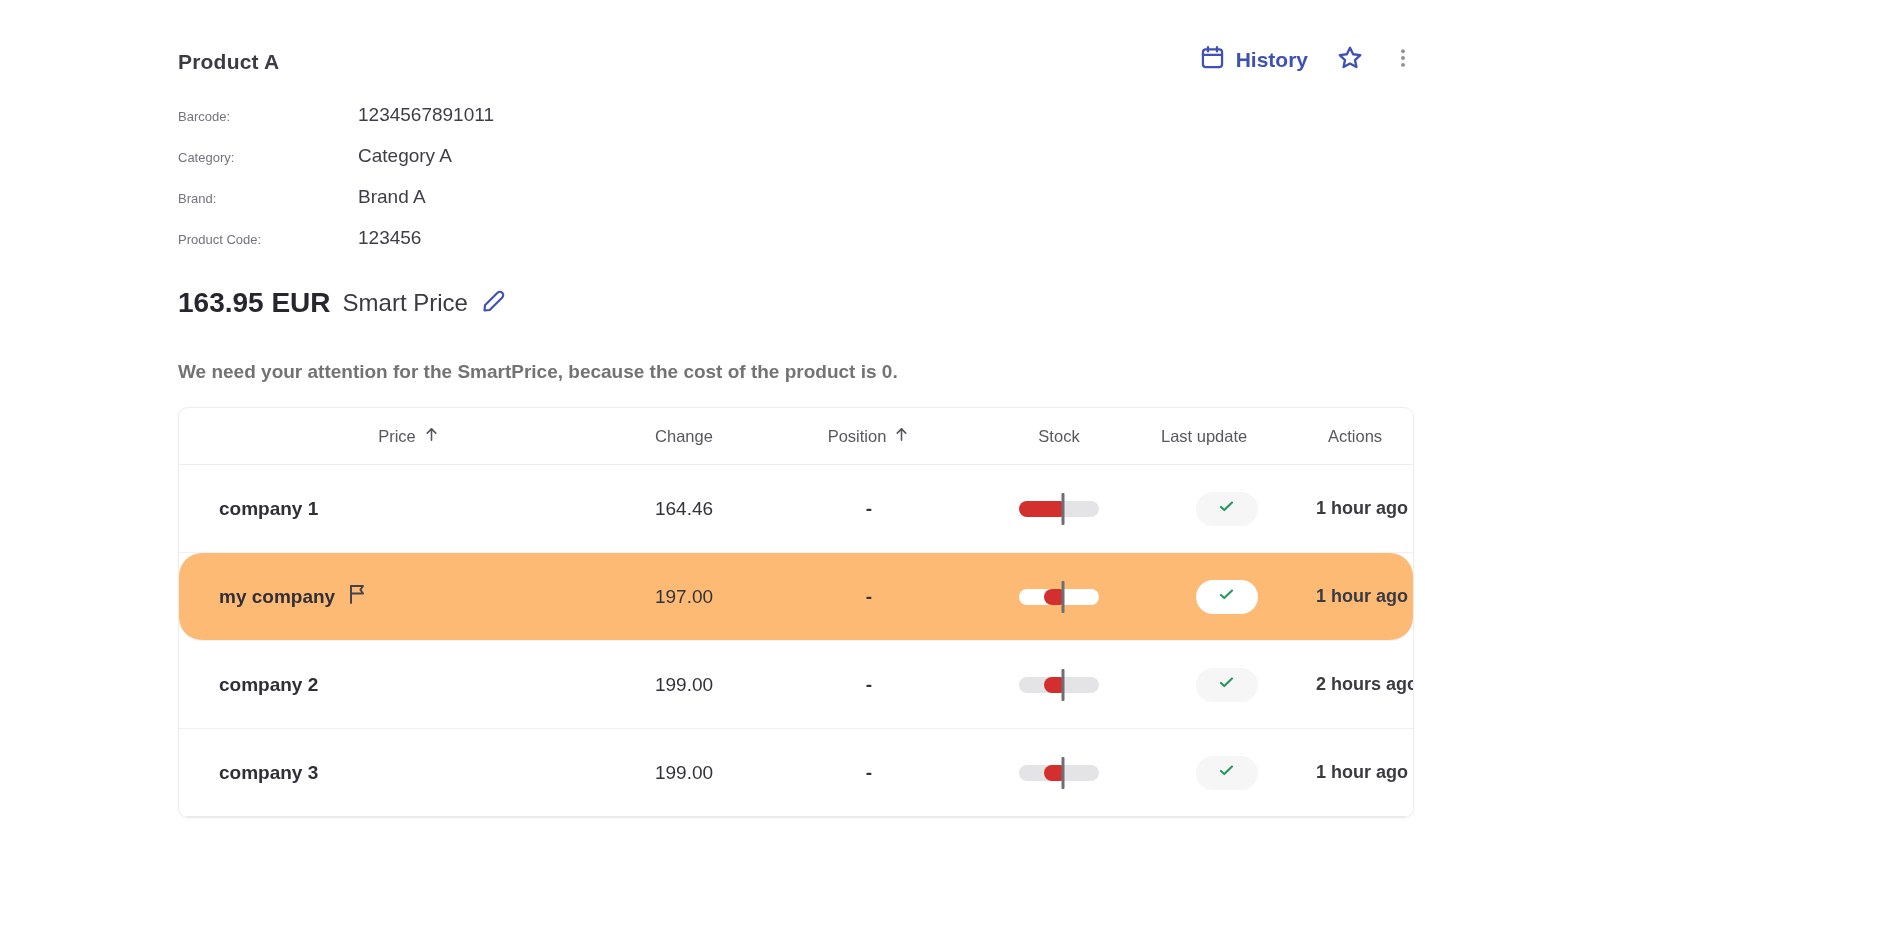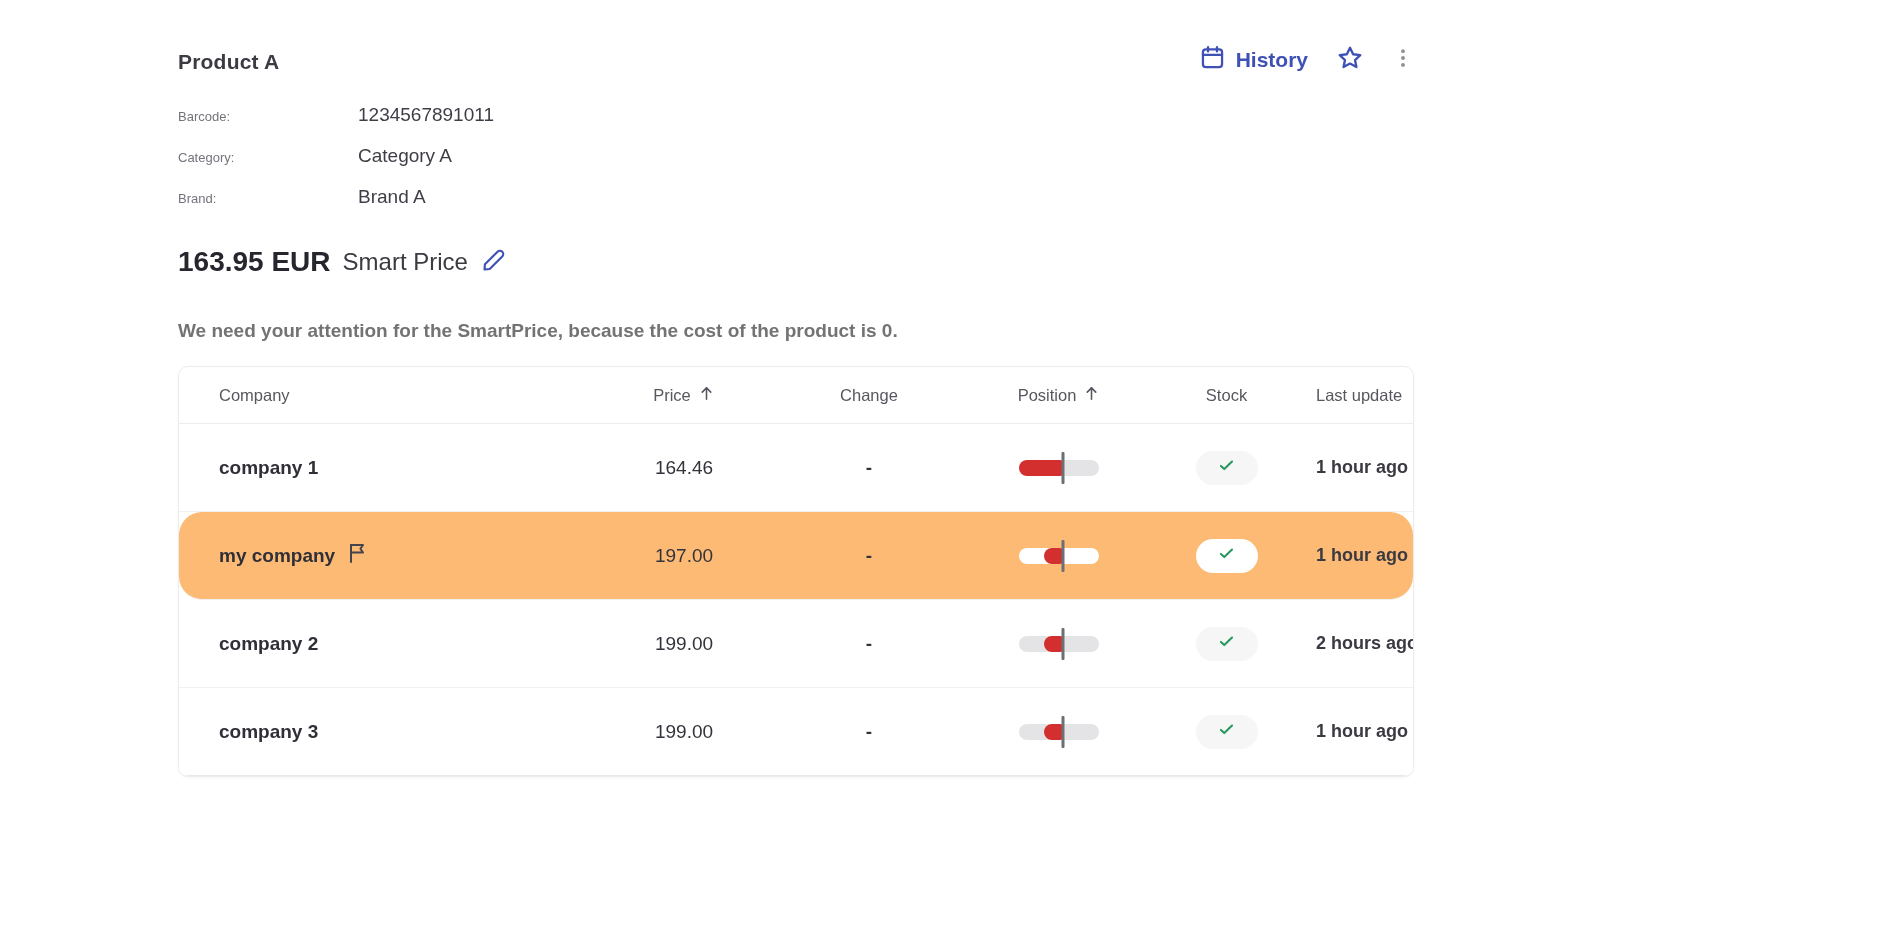--- a/index.html
+++ b/index.html
@@ -125,43 +125,44 @@
         <span class="detail-value">1234567891011</span>
       </div>
       <div class="detail-row">
         <span class="detail-label">Category:</span>
         <span class="detail-value">Category A</span>
       </div>
       <div class="detail-row">
         <span class="detail-label">Brand:</span>
         <span class="detail-value">Brand A</span>
       </div>
+      <div class="detail-row">
+        <span class="detail-label">Product Code:</span>
+        <span class="detail-value">123456</span>
+      </div>
     </div>
 
     <div class="cost-price-row">
       <div class="smart-price">
         <span class="smart-price-value">163.95 EUR</span>
         <span class="smart-price-label">Smart Price</span>
         <span class="edit">
           <span>
             <svg viewBox="0 0 24 24" fill="none" stroke="currentColor" stroke-width="1.9" stroke-linecap="round" stroke-linejoin="round">
                 <path d="M15.6 4.2a2.97 2.97 0 0 1 4.2 4.2L8.6 19.6 4 20l.4-4.6L15.6 4.2z"></path>
               </svg>
           </span>
         </span>
       </div>
     </div>
 
     <div class="warning">We need your attention for the SmartPrice, because the cost of the product is 0.</div>
 
     <div class="table-card">
       <div class="thead">
-        <div class="th">
-            <span>Company</span>
-          </div>
         <div class="th c">
             <span>Price</span>
             <span class="sort-arrow"><svg viewBox="0 0 24 24" fill="none" stroke="currentColor" stroke-width="2.2" stroke-linecap="round" stroke-linejoin="round">
                 <path d="M12 20V4"></path>
                 <path d="M6 10l6-6 6 6"></path>
               </svg></span>
           </div>
         <div class="th c">
             <span>Change</span>
           </div>

